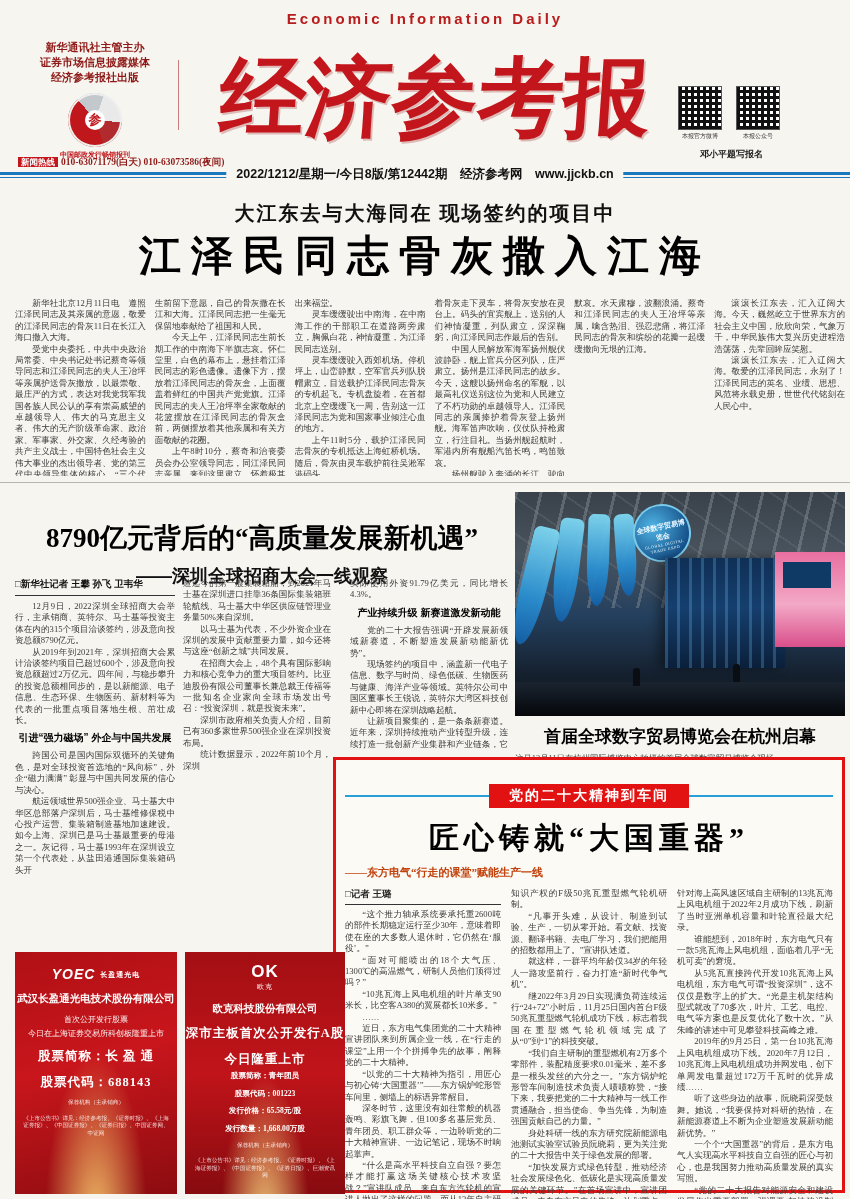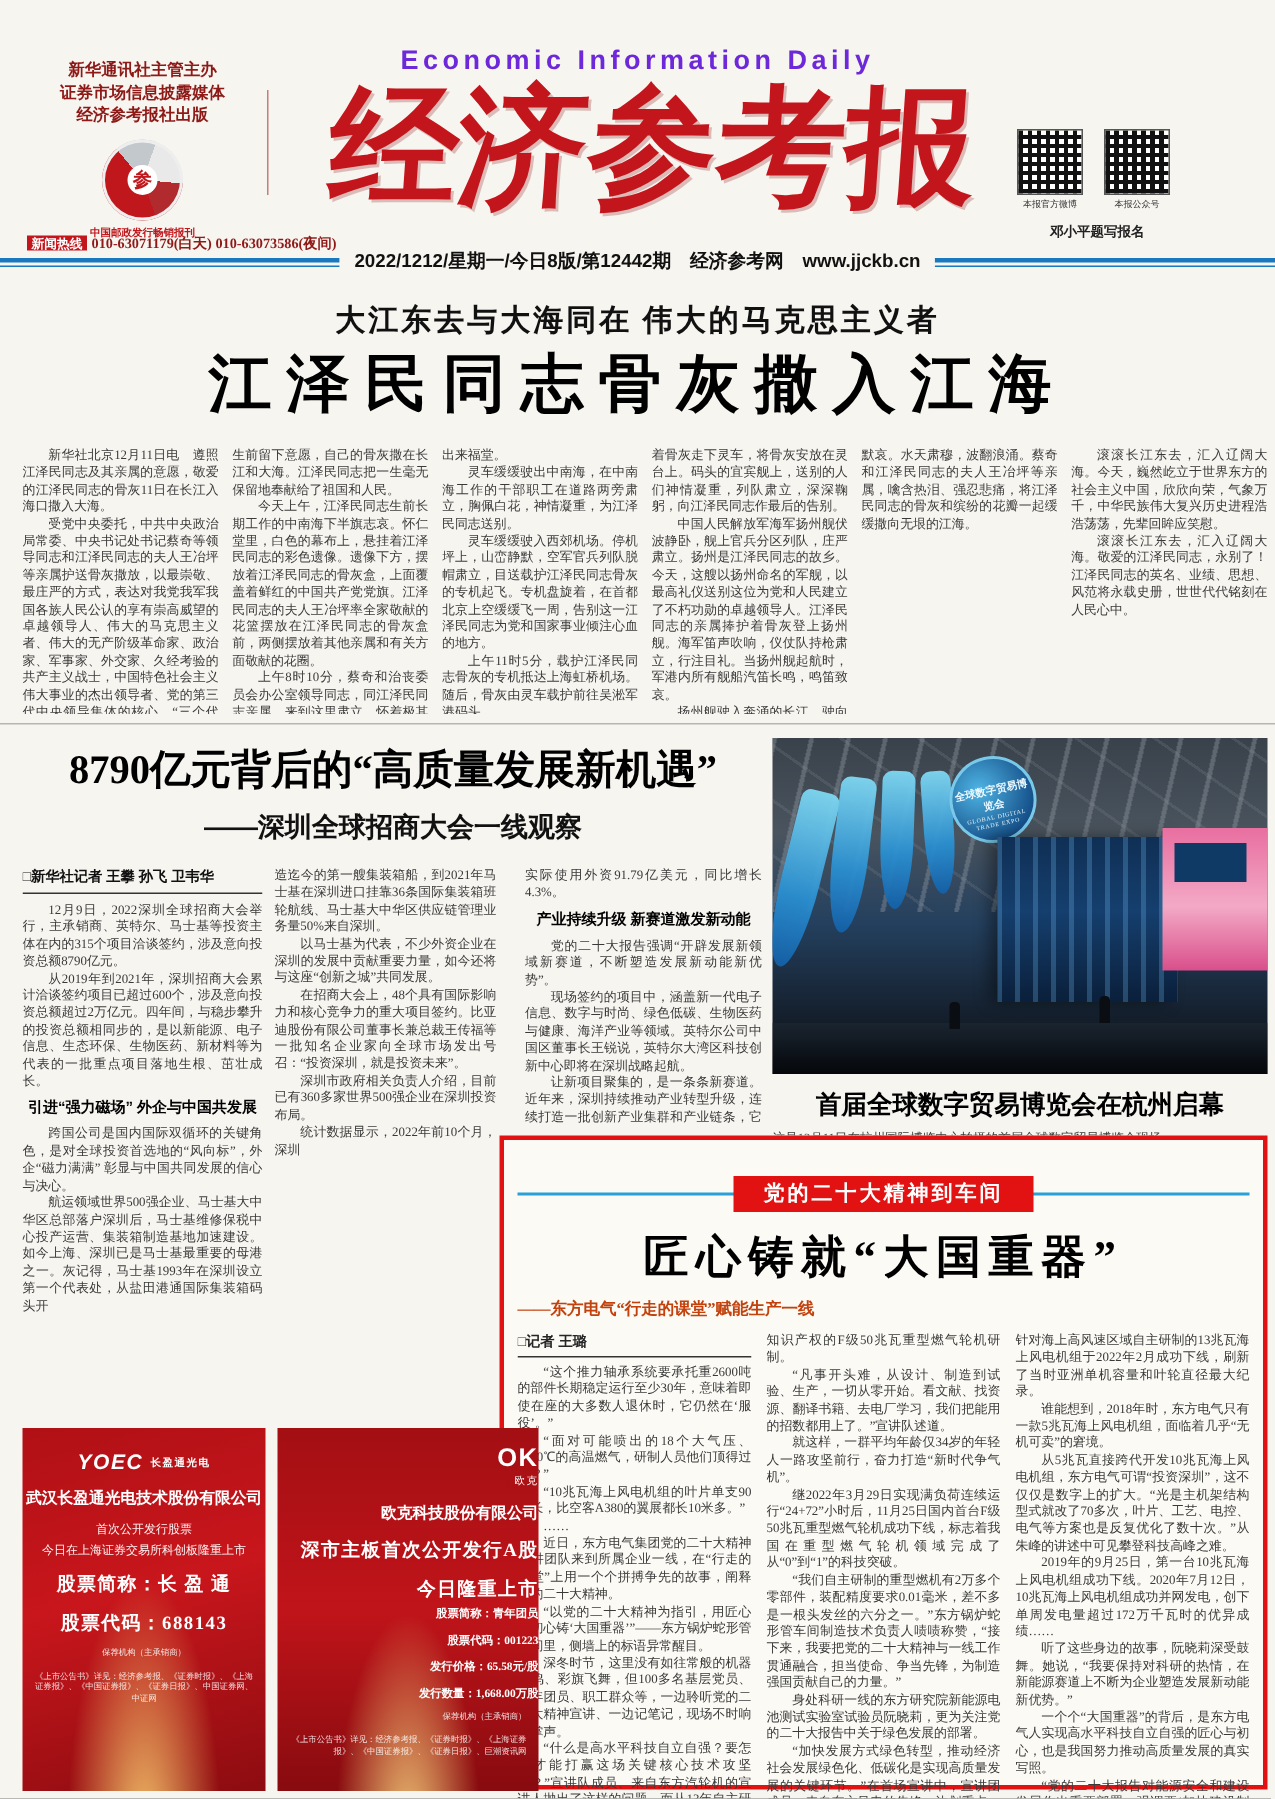--- a/index.html
+++ b/index.html
@@ -1,22 +1,22 @@
 <!DOCTYPE html>
 <html><head>
 <meta charset="utf-8">
 <style>
   html,body{margin:0;padding:0;background:#888;}
   .page{position:relative;width:850px;height:1199px;background:#f7f5f0;margin:0 auto;
         font-family:"Liberation Serif",serif;color:#262626;overflow:hidden;}
   [data-interactable]{box-sizing:border-box;}
   
   .eng-title{position:absolute;top:10px;left:0;width:100%;text-align:center;
-             font-family:"Liberation Sans",sans-serif;font-weight:bold;color:#6d28d9;
-             font-size:18px;letter-spacing:3px;margin-top:20px;}
+             font-family:"Liberation Sans",sans-serif;font-weight:bold;color:#b91c1c;
+             font-size:15px;letter-spacing:3px;}
   .hdr-left{position:absolute;top:40px;left:20px;width:150px;text-align:center;}
   .hdr-left .ln{font-size:11px;font-weight:bold;color:#8e1a18;line-height:15px;}
   .badge{width:54px;height:54px;border-radius:50%;margin:8px auto 3px;
          background:conic-gradient(from 220deg,#c0171c 0 100deg,#c3c8cd 100deg 160deg,#e9e9e9 160deg 235deg,#b12a2e 235deg 300deg,#c0171c 300deg 360deg);
          position:relative;box-shadow:0 0 0 2px #eee inset;}
   .badge .core{position:absolute;left:17px;top:17px;width:20px;height:20px;border-radius:50%;
                background:#fff;color:#c0171c;font-size:13px;line-height:20px;text-align:center;font-weight:bold;}
   .post-line{font-size:7px;color:#c0171c;font-weight:bold;}
   .hdr-vline{position:absolute;top:60px;left:178px;width:1px;height:70px;background:#c87c7c;}
   .masthead{position:absolute;top:48px;left:205px;width:460px;text-align:center;
@@ -42,21 +42,21 @@
           font-size:20px;font-weight:bold;color:#111;letter-spacing:2px;}
   .headline1{position:absolute;top:228px;left:0;width:100%;text-align:center;
              font-family:"Liberation Sans",sans-serif;font-size:42px;font-weight:900;
              color:#000;letter-spacing:10px;}
   .jiang-cols{position:absolute;top:298px;left:15px;width:830px;height:178px;display:flex;gap:9px;}
   .jcol{flex:1;overflow:hidden;height:178px;}
   .para{margin:0;text-indent:2em;font-size:8.6px;line-height:11.4px;text-align:justify;color:#3a3a3a;}
   .noind{text-indent:0;}
   .divider{position:absolute;top:482px;left:0;width:850px;height:1px;background:#b9b5ad;}
   
-  .sz-head{position:absolute;top:495px;left:12px;width:500px;text-align:center;}
+  .sz-head{position:absolute;top:520px;left:12px;width:500px;text-align:center;}
   .sz-head h2{margin:0;font-size:27px;font-weight:900;color:#000;letter-spacing:0px;}
   .sz-head .sub{margin-top:8px;font-size:18px;font-weight:bold;color:#111;
                 font-family:"Liberation Sans",sans-serif;}
   .sz-byline{font-size:9.5px;font-weight:bold;color:#111;border-bottom:1.5px solid #333;
              padding-bottom:4px;margin-bottom:5px;font-family:"Liberation Sans",sans-serif;}
   .sz-c1{position:absolute;top:578px;left:15px;width:160px;height:367px;overflow:hidden;}
   .sz-c2{position:absolute;top:578px;left:183px;width:148px;height:367px;overflow:hidden;}
   .sz-c3{position:absolute;top:578px;left:350px;width:158px;height:172px;overflow:hidden;}
   .inner-subhead{font-size:10px;font-weight:bold;text-align:center;margin:5px 0;
                  font-family:"Liberation Sans",sans-serif;color:#000;}
@@ -106,23 +106,23 @@
   .df-sub{font-size:11px;font-weight:bold;text-align:left;color:#c2410c;margin:6px 0 8px;}
   .df-cols{display:flex;gap:10px;height:312px;overflow:hidden;}
   .df-col{flex:1;overflow:hidden;}
   .df-byline{font-size:9.5px;font-weight:bold;border-bottom:1.5px solid #333;padding-bottom:3px;
              margin-bottom:4px;font-family:"Liberation Sans",sans-serif;}
   
   .ad{position:absolute;top:952px;height:242px;color:#fff;text-align:center;overflow:hidden;}
   .ad1{left:15px;width:162px;
        background:radial-gradient(ellipse at 50% 115%,#f5c36a 0%,rgba(245,195,106,0) 45%),
                   linear-gradient(165deg,#b01015,#c8161c 45%,#8c0c10);}
-  .ad2{left:185px;width:174px;
+  .ad2{left:185px;width:160px;
        background:radial-gradient(ellipse at 50% 118%,#f8d27d 0%,rgba(248,210,125,0) 40%),
-                  linear-gradient(180deg,#a30f13,#c0141a 50%,#870b0f);text-align:right;}
+                  linear-gradient(180deg,#a30f13,#c0141a 50%,#870b0f);}
   .ad .logo{font-family:"Liberation Sans",sans-serif;font-weight:900;font-style:italic;
             font-size:14px;margin-top:14px;letter-spacing:1px;}
   .ad .logo small{font-size:7px;font-style:normal;vertical-align:middle;}
   .ad .company{font-size:10.5px;font-weight:bold;margin-top:10px;}
   .ad .l1{font-size:8px;margin-top:8px;opacity:.95;}
   .ad .l2{font-size:8px;margin-top:3px;opacity:.95;}
   .ad .big{font-size:12.5px;font-weight:900;margin-top:9px;letter-spacing:1px;}
   .ad .row{font-size:7.6px;font-weight:bold;margin-top:3px;}
   .ad .tiny{font-size:5.6px;opacity:.85;margin-top:8px;line-height:7.5px;padding:0 8px;}
   .ad2 .logo{font-style:normal;font-size:17px;margin-top:10px;}
@@ -164,21 +164,21 @@
   <div class="hotline" data-interactable="false">
     <span class="chip" data-interactable="false">新闻热线</span><span data-interactable="false">010-63071179(白天) 010-63073586(夜间)</span>
   </div>
 
   <div class="dateline" data-interactable="false">
     <div class="bar1" data-interactable="false"></div>
     <div class="bar2" data-interactable="false"></div>
     <div class="txt" data-interactable="false">2022/1212/星期一/今日8版/第12442期　经济参考网　www.jjckb.cn</div>
   </div>
 
-  <div class="kicker" data-interactable="false">大江东去与大海同在  伟大的马克思主义者</div>
+  <div class="kicker" data-interactable="false">大江东去与大海同在  现场签约的项目中</div>
   <div class="headline1" data-interactable="false">江泽民同志骨灰撒入江海</div>
 
   <div class="jiang-cols" data-interactable="false">
     <div class="jcol" data-interactable="false">
         <p class="para" data-interactable="false">新华社北京12月11日电　遵照江泽民同志及其亲属的意愿，敬爱的江泽民同志的骨灰11日在长江入海口撒入大海。</p>
         <p class="para" data-interactable="false">受党中央委托，中共中央政治局常委、中央书记处书记蔡奇等领导同志和江泽民同志的夫人王冶坪等亲属护送骨灰撒放，以最崇敬、最庄严的方式，表达对我党我军我国各族人民公认的享有崇高威望的卓越领导人、伟大的马克思主义者、伟大的无产阶级革命家、政治家、军事家、外交家、久经考验的共产主义战士，中国特色社会主义伟大事业的杰出领导者、党的第三代中央领导集体的核心、“三个代表”重要思想的主要创立者江泽民同志的深切哀思和无限缅怀。</p>
       </div>
     <div class="jcol" data-interactable="false">
         <p class="para noind" data-interactable="false">生前留下意愿，自己的骨灰撒在长江和大海。江泽民同志把一生毫无保留地奉献给了祖国和人民。</p>
         <p class="para" data-interactable="false">今天上午，江泽民同志生前长期工作的中南海下半旗志哀。怀仁堂里，白色的幕布上，悬挂着江泽民同志的彩色遗像。遗像下方，摆放着江泽民同志的骨灰盒，上面覆盖着鲜红的中国共产党党旗。江泽民同志的夫人王冶坪率全家敬献的花篮摆放在江泽民同志的骨灰盒前，两侧摆放着其他亲属和有关方面敬献的花圈。</p>

